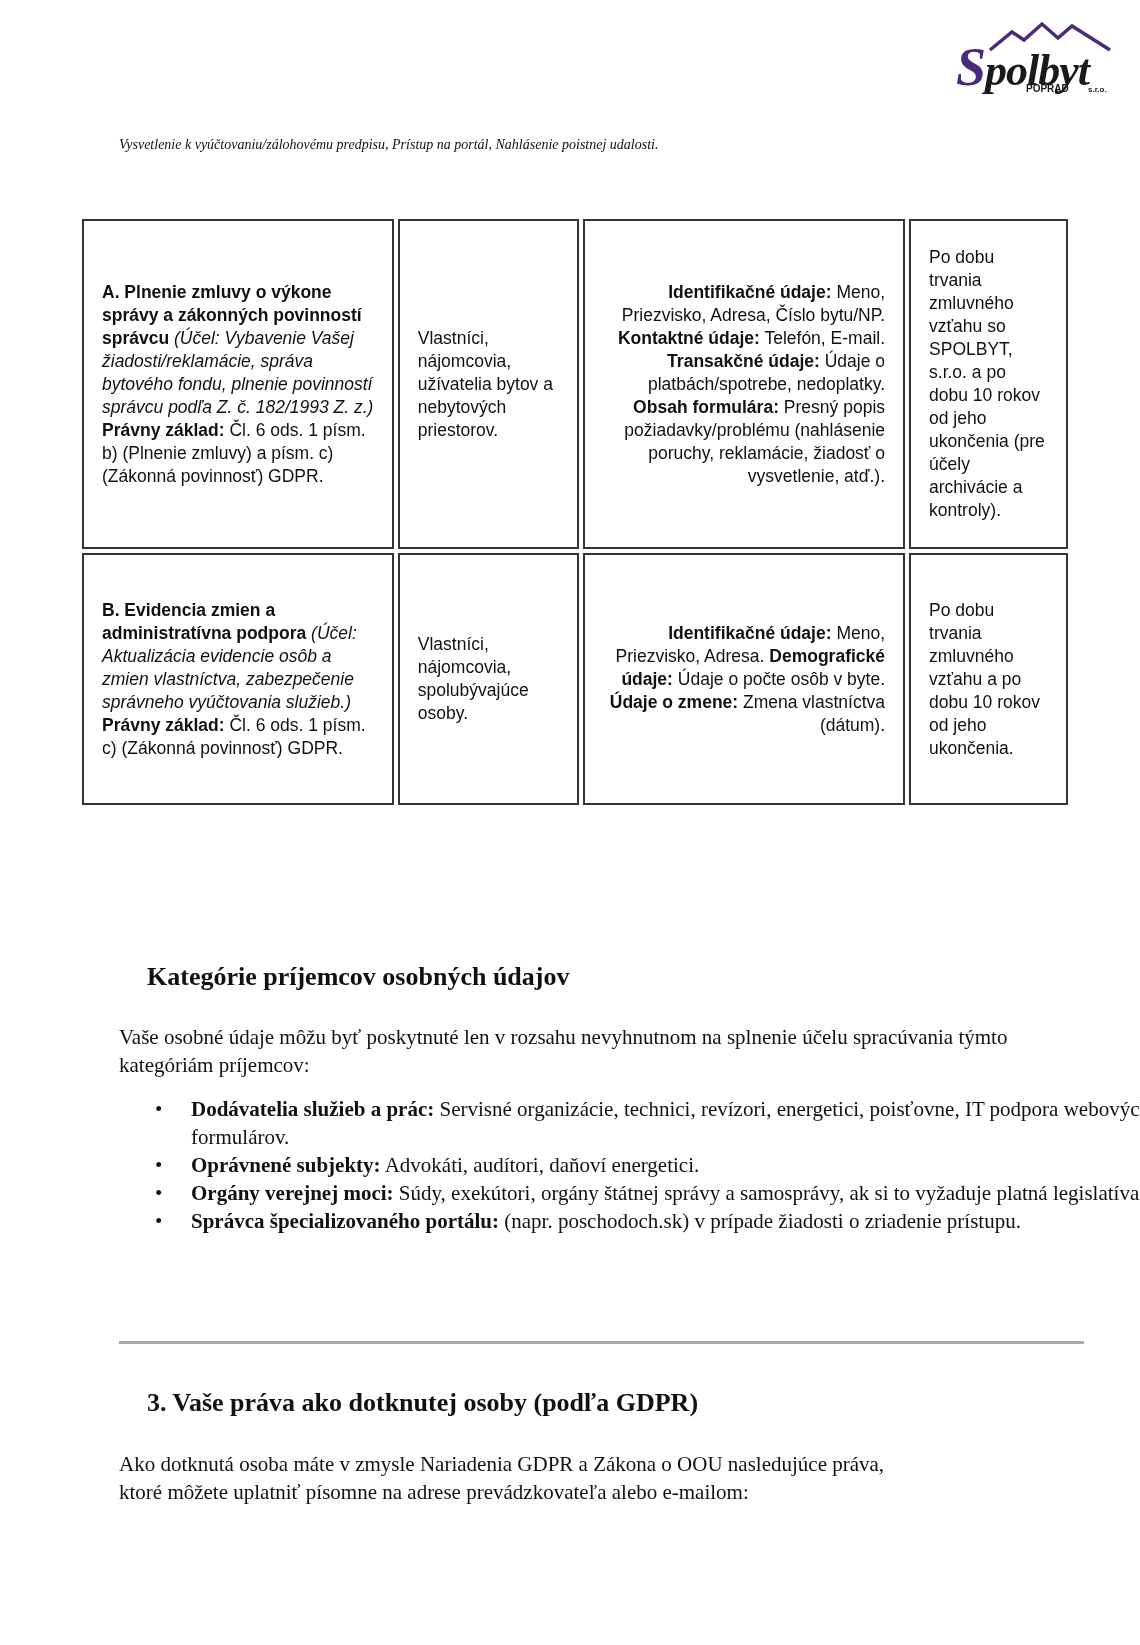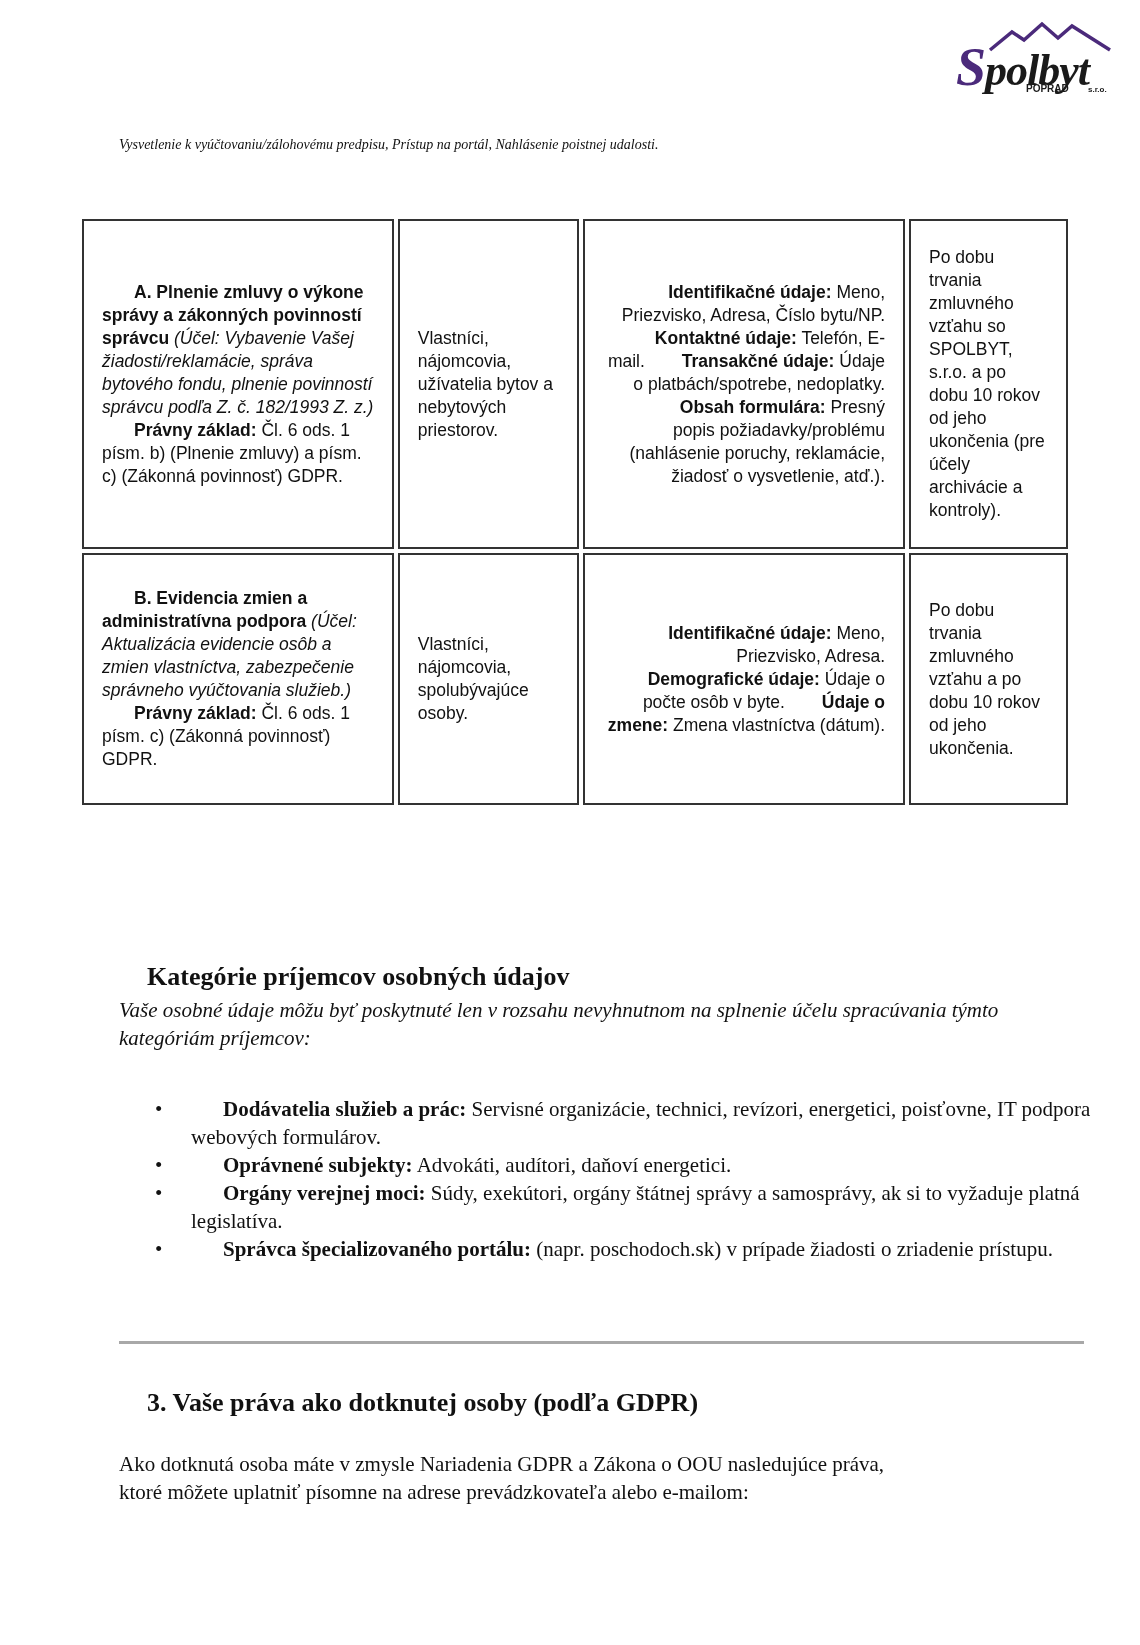--- a/index.html
+++ b/index.html
@@ -15,21 +15,21 @@
 
   table.gdpr { position: absolute; left: 78px; top: 215px; width: 994px; border-collapse: separate; border-spacing: 4px; font-family: "Liberation Sans", sans-serif; font-size: 17.5px; line-height: 23px; }
   table.gdpr td, table.gdpr th { border: 2px solid #333; vertical-align: middle; text-align: left; padding: 6px 18px; }
   table.gdpr th { font-weight: bold; height: 86px; padding-top: 4px; }
   table.gdpr td.col1 { width: 266px; }
   table.gdpr td.col2 { width: 138px; }
   table.gdpr td.col3 { width: 276px; text-align: right; }
   table.gdpr td.col4 { width: 116px; }
   table.gdpr tr.rowA td { height: 314px; }
   table.gdpr tr.rowB td { height: 236px; }
-  b { font-weight: bold; margin-left: 32px; }
+  b { font-weight: bold; }
   i { font-style: italic; }
 
   .h2 { position: absolute; left: 119px; font-family: "Liberation Serif", serif; font-weight: bold; font-size: 26px; margin-left: 28px; }
   .para { position: absolute; left: 119px; width: 960px; font-family: "Liberation Serif", serif; font-size: 21px; line-height: 28px; }
   ul.recips { position: absolute; left: 119px; top: 1095px; width: 960px; margin: 0; padding: 0 0 0 72px; list-style: none; font-family: "Liberation Serif", serif; font-size: 21px; line-height: 28px; }
   ul.recips li { position: relative; }
   ul.recips li .bullet { position: absolute; left: -36px; top: 0; }
   .rule { position: absolute; left: 119px; top: 1341px; width: 965px; height: 3px; background: #a8a8a8; }
 </style>
 </head>
@@ -83,21 +83,21 @@
       <span>Údaje o počte osôb v byte.</span>
       <b>Údaje o zmene:</b>
       <span>Zmena vlastníctva (dátum).</span>
     </td>
     <td class="col4">Po dobu trvania zmluvného vzťahu a po dobu 10 rokov od jeho ukončenia.</td>
   </tr>
 </tbody>
   </table>
 
 <div class="h2" style="top: 962px;">Kategórie príjemcov osobných údajov</div>
-<div class="para" style="top: 996px; font-style: italic;">Vaše osobné údaje môžu byť poskytnuté len v rozsahu nevyhnutnom na splnenie účelu spracúvania týmto kategóriám príjemcov:</div>
+<div class="para" style="top: 1023px;">Vaše osobné údaje môžu byť poskytnuté len v rozsahu nevyhnutnom na splnenie účelu spracúvania týmto kategóriám príjemcov:</div>
 
 <ul class="recips">
   <li><span class="bullet">•</span><b>Dodávatelia služieb a prác:</b> <span>Servisné organizácie, technici, revízori, energetici, poisťovne, IT podpora webových formulárov.</span></li>
   <li><span class="bullet">•</span><b>Oprávnené subjekty:</b> <span>Advokáti, audítori, daňoví energetici.</span></li>
   <li><span class="bullet">•</span><b>Orgány verejnej moci:</b> <span>Súdy, exekútori, orgány štátnej správy a samosprávy, ak si to vyžaduje platná legislatíva.</span></li>
   <li><span class="bullet">•</span><b>Správca špecializovaného portálu:</b> <span>(napr. poschodoch.sk) v prípade žiadosti o zriadenie prístupu.</span></li>
 </ul>
 
 <div class="rule"></div>
 

